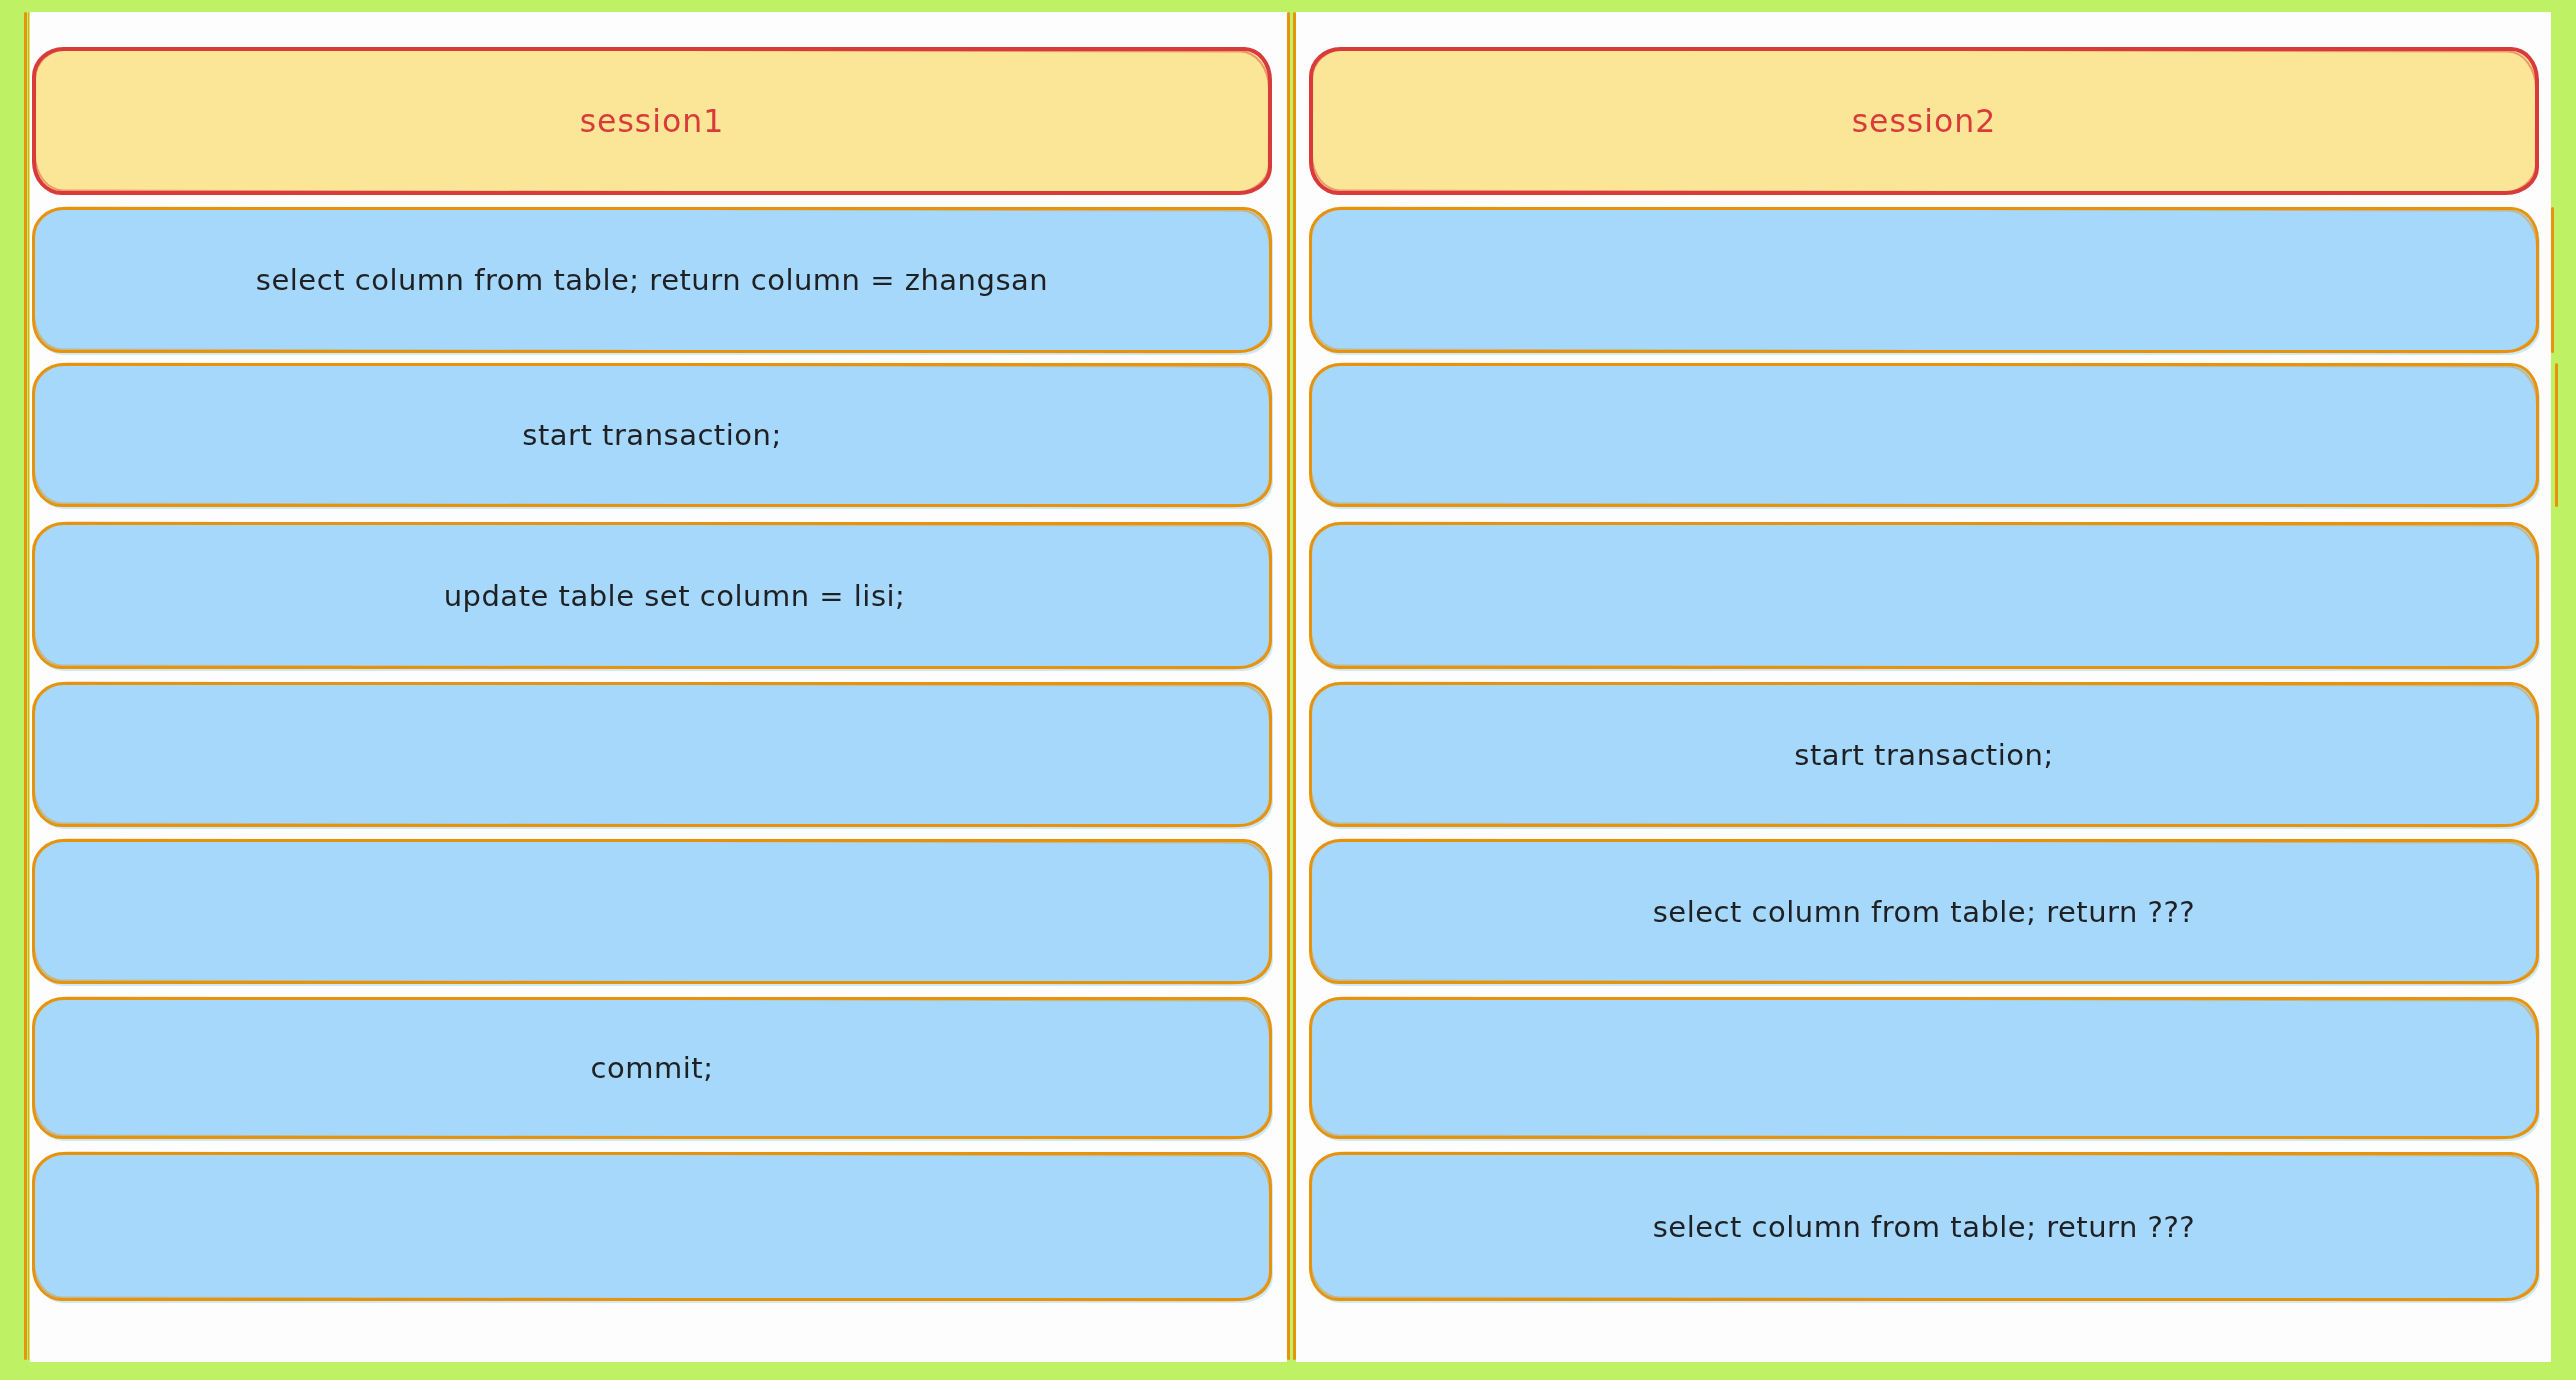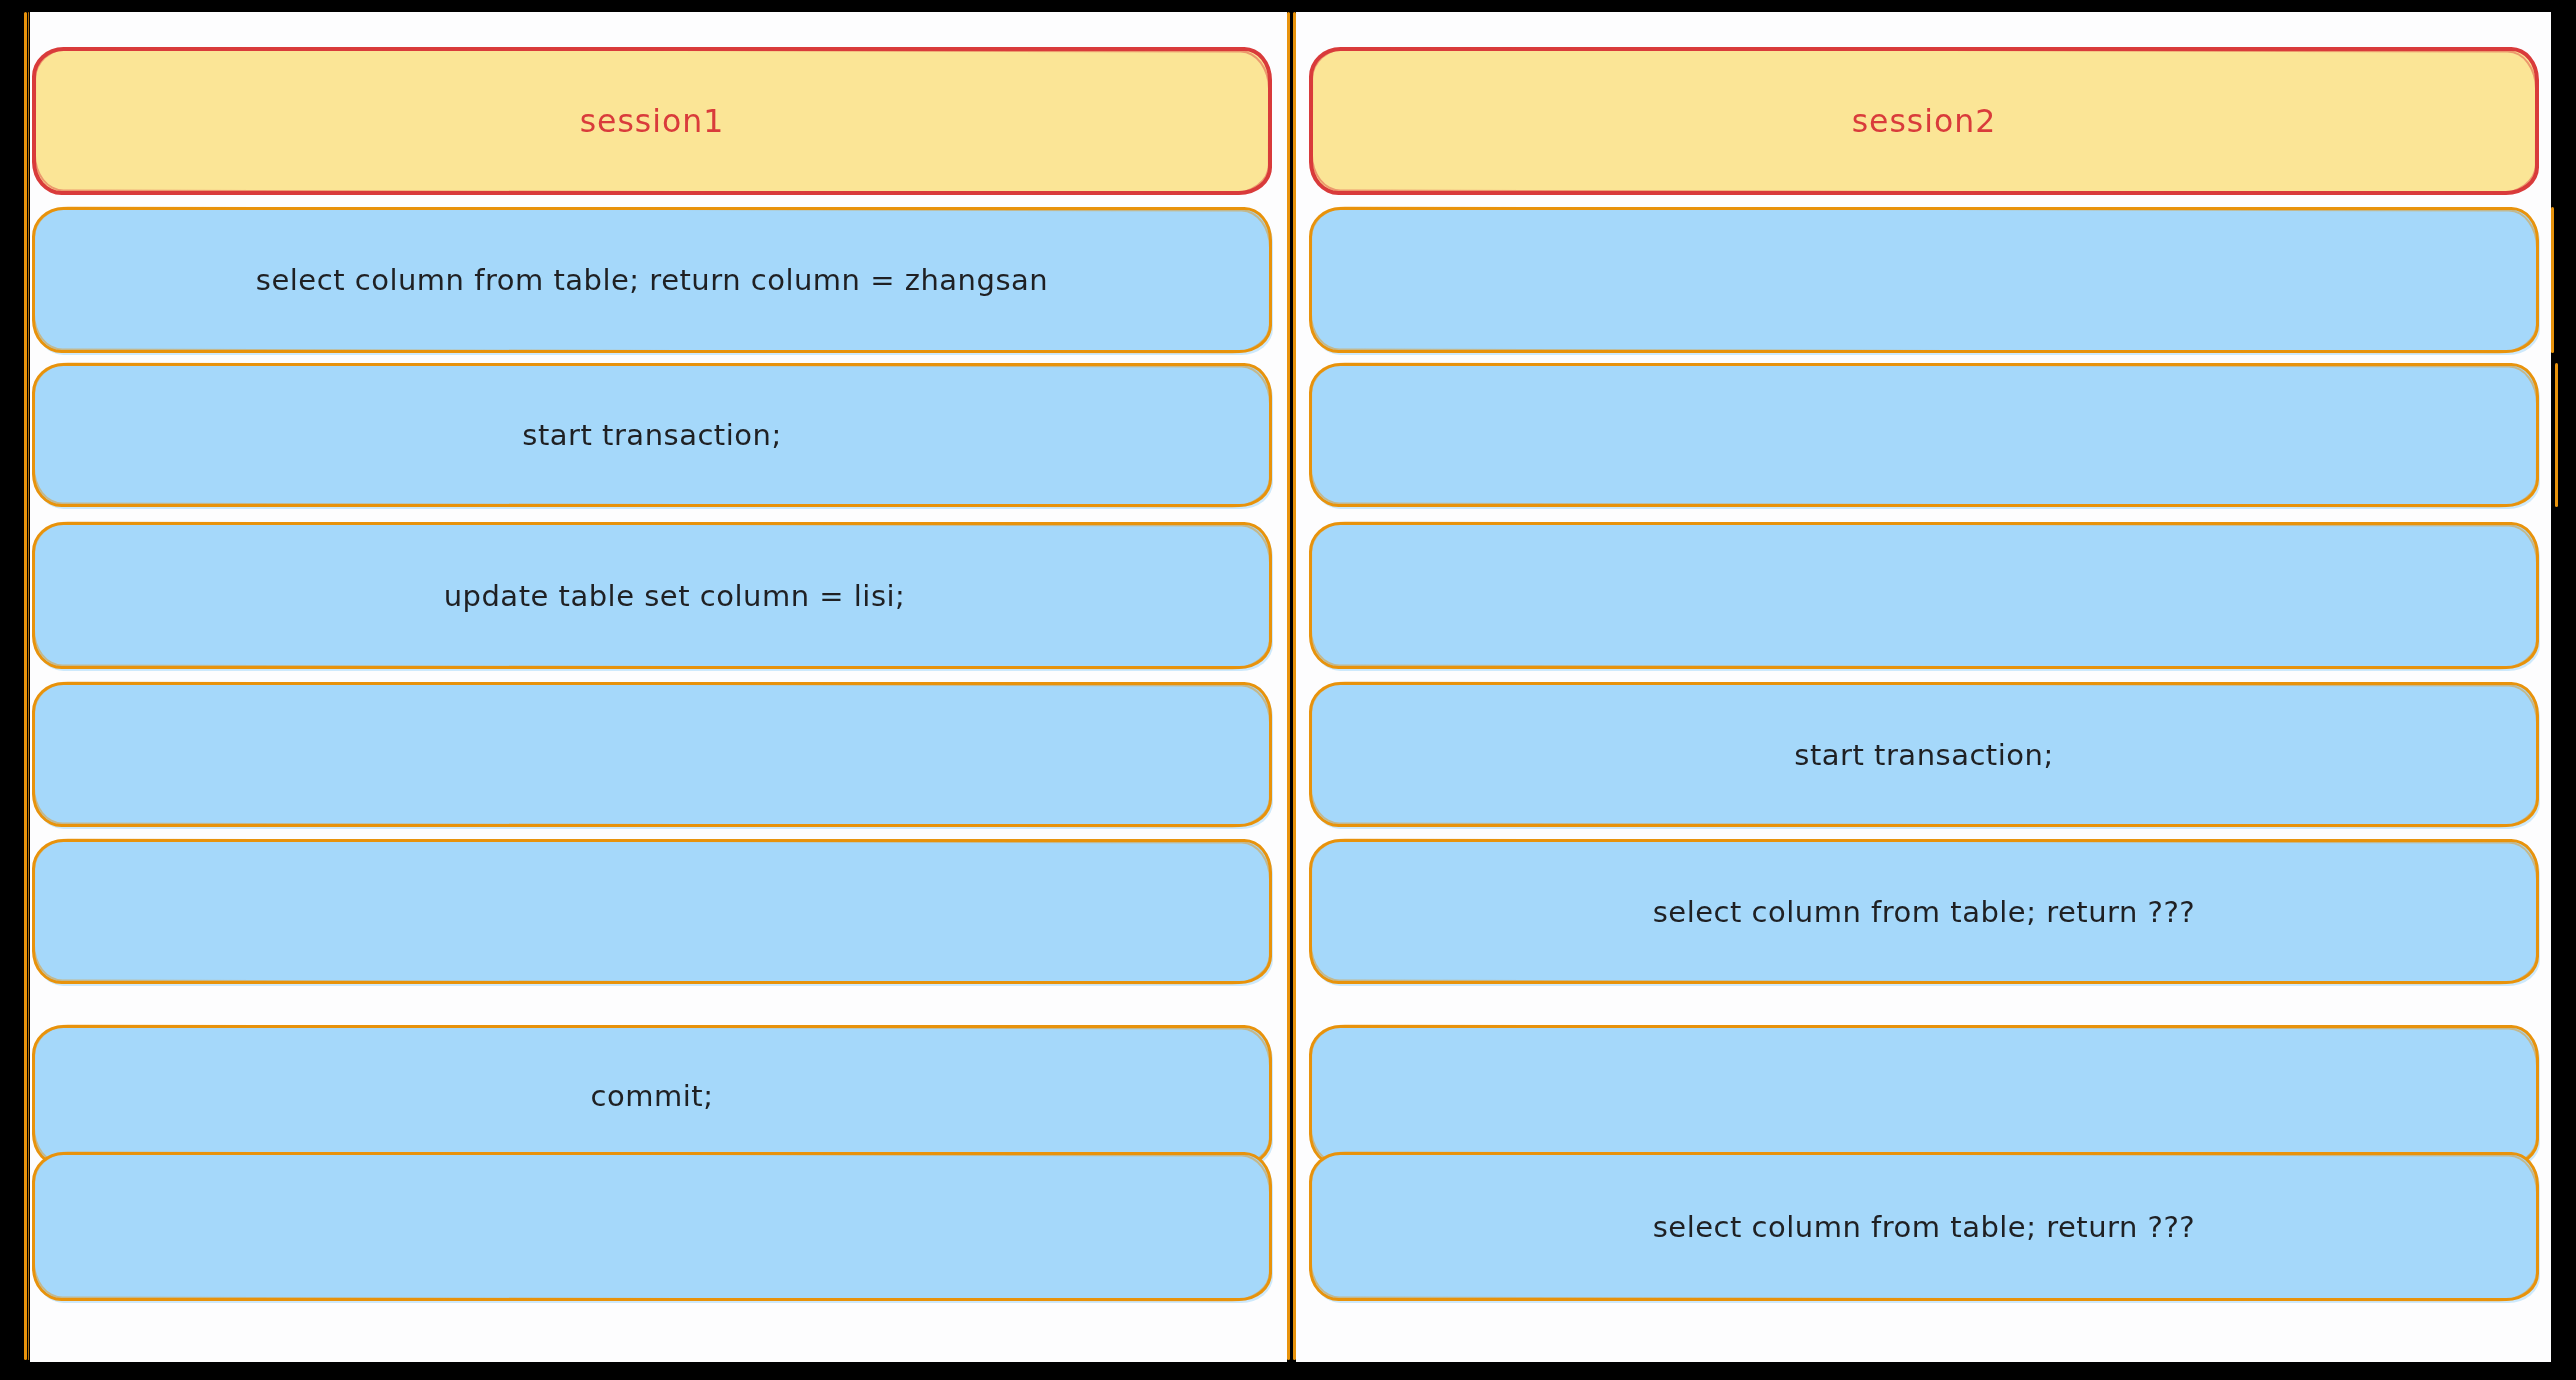--- a/index.html
+++ b/index.html
@@ -2,21 +2,21 @@
 <html><head>
 <meta charset="utf-8">
 <title>Transaction Sessions Diagram</title>
 <style>
   * { margin: 0; padding: 0; box-sizing: border-box; }
   html, body { background: #f4f6f9; }
   .canvas {
     position: relative;
     width: 2576px;
     height: 1380px;
-    background: #000000;
+    background: #bef264;
     overflow: hidden;
     font-family: "DejaVu Sans", sans-serif;
   }
 
   
   .lane-bg {
     position: absolute;
     top: 11.8px;
     height: 1350px;
     background: #fdfdfe;
@@ -45,21 +45,21 @@
   .lane.s1 { left: 32px;  width: 1240px; }
   .lane.s2 { left: 1309px; width: 1230px; }
 
   
   .rh { top: 47px;   height: 148px; }
   .r1 { top: 207px;  height: 146px; }
   .r2 { top: 363px;  height: 144px; }
   .r3 { top: 522px;  height: 147px; padding-left: 45px; }
   .r4 { top: 682px;  height: 145px; }
   .r5 { top: 839px;  height: 145px; }
-  .r6 { top: 997px; height: 142px; margin-top: 28px; }
+  .r6 { top: 997px; height: 142px; }
   .r7 { top: 1152px; height: 149px; }
 
   
   .box {
     position: absolute;
     left: 0; right: 0;
     display: flex;
     align-items: center;
     justify-content: center;
     text-align: center;

